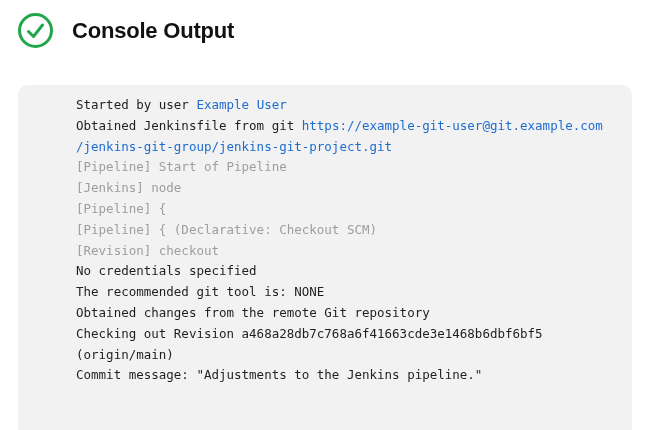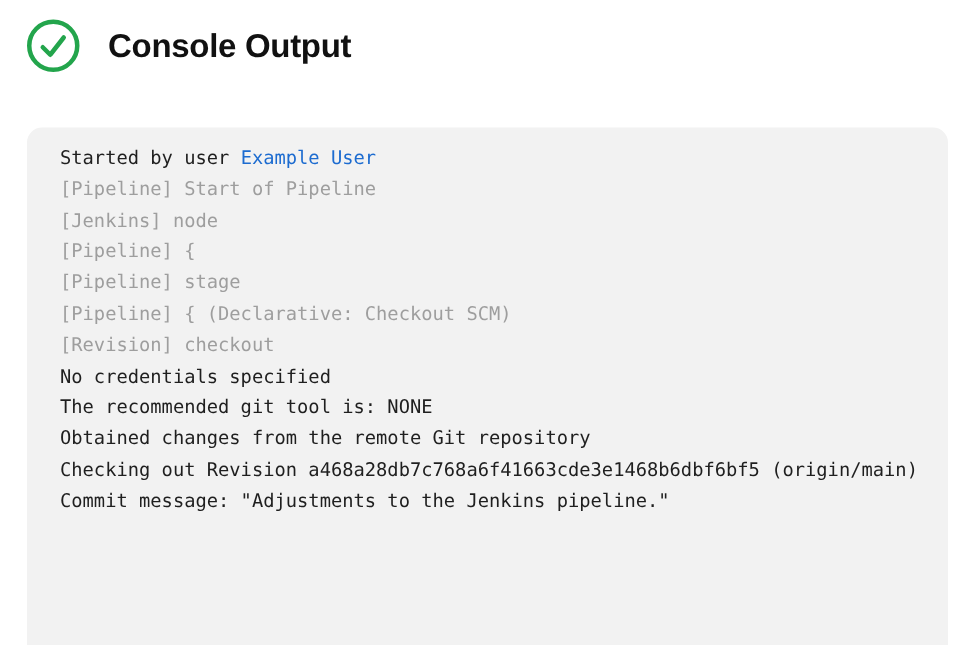--- a/index.html
+++ b/index.html
@@ -49,21 +49,21 @@
     width: 614px;
     height: 360px; 
     background: var(--console-bg);
     border-radius: 10px;
     padding: 10px 14px 12px 22px;
     font-family: "DejaVu Sans Mono", "Liberation Mono", monospace;
     font-size: 12.5px;
     line-height: 20.8px;
     color: var(--text);
   }
-  .console .line { white-space: pre-wrap; }
+  .console .line { white-space: pre-wrap; margin-left: 36px; }
   .console .seg-plain { color: var(--text); }
   .console .seg-gray  { color: var(--muted); }
   .console .seg-link  {
     color: var(--link);
     text-decoration: none;
     cursor: pointer;
   }
 </style>
 </head>
 <body>
@@ -74,24 +74,25 @@
     <svg class="status-icon" viewBox="0 0 37 37" aria-hidden="true">
       <circle cx="18.5" cy="18.5" r="16" fill="#ffffff" stroke="var(--green)" stroke-width="3"></circle>
       <path d="M11.5 19.5 L16.5 24.5 L25.5 13" fill="none" stroke="var(--green)" stroke-width="3" stroke-linecap="round" stroke-linejoin="round"></path>
     </svg>
     <h1 class="page-title">Console Output</h1>
   </div>
 
   <div class="console" id="console-log">
 
   <div class="line"><span class="seg-plain">Started by user </span><span class="seg-link">Example User</span></div>
+      <div class="line"><span class="seg-plain">Obtained Jenkinsfile from git </span><span class="seg-link">https://example-git-user@git.example.com</span></div>
+      <div class="line"><span class="seg-link">/jenkins-git-group/jenkins-git-project.git</span></div>
       <div class="line"><span class="seg-gray">[Pipeline] Start of Pipeline</span></div>
       <div class="line"><span class="seg-gray">[Jenkins] node</span></div>
       <div class="line"><span class="seg-gray">[Pipeline] {</span></div>
-      <div class="line"><span class="seg-gray">[Pipeline] stage</span></div>
       <div class="line"><span class="seg-gray">[Pipeline] { (Declarative: Checkout SCM)</span></div>
       <div class="line"><span class="seg-gray">[Revision] checkout</span></div>
       <div class="line"><span class="seg-plain">No credentials specified</span></div>
       <div class="line"><span class="seg-plain">The recommended git tool is: NONE</span></div>
       <div class="line"><span class="seg-plain">Obtained changes from the remote Git repository</span></div>
       <div class="line"><span class="seg-plain">Checking out Revision a468a28db7c768a6f41663cde3e1468b6dbf6bf5 (origin/main)</span></div>
       <div class="line"><span class="seg-plain">Commit message: "Adjustments to the Jenkins pipeline."</span></div>
     </div>
 
 </div>

